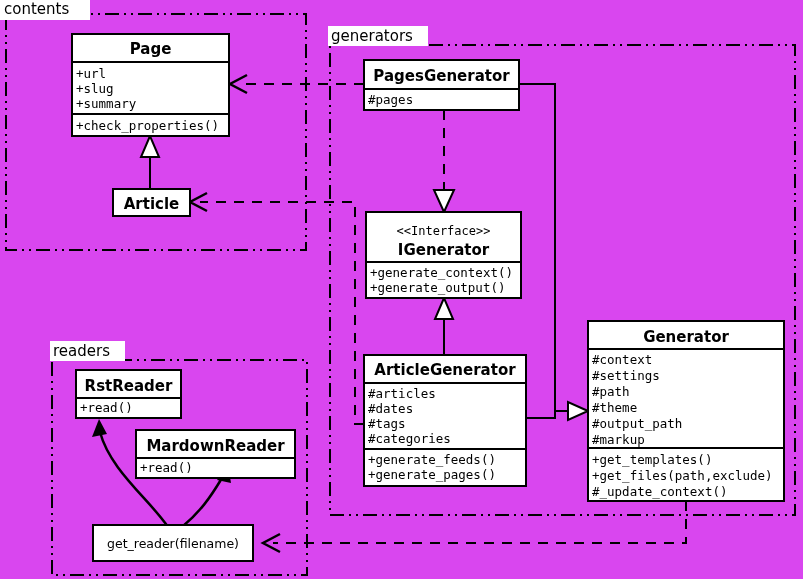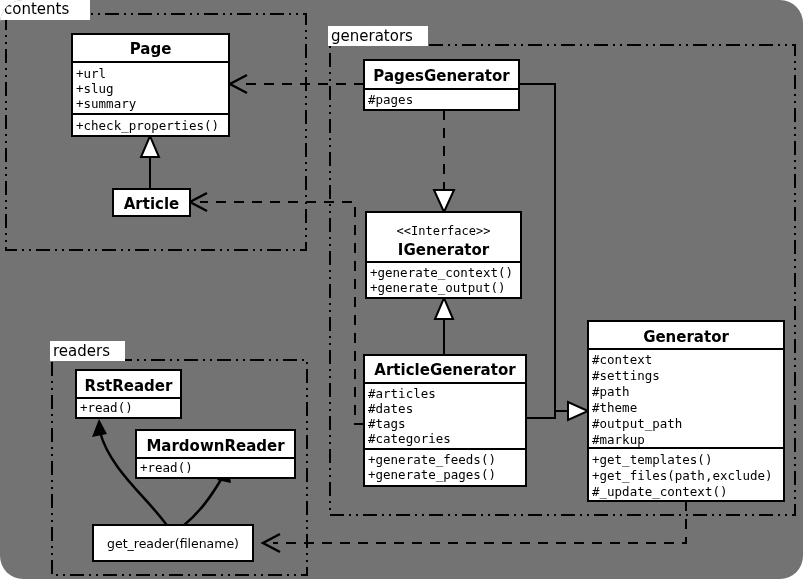--- a/index.html
+++ b/index.html
@@ -4,24 +4,23 @@
 <style>
   html, body {
     margin: 0;
     padding: 0;
     background: #ffffff;
   }
   #diagram-root {
     position: relative;
     width: 803px;
     height: 579px;
-    background: #737373;
+    background: #d946ef;
     font-family: "DejaVu Sans", sans-serif;
     overflow: hidden;
-    border-radius: 23px;
   }
   svg#uml-canvas {
     display: block;
     width: 803px;
     height: 579px;
   }
   .pkg-border {
     fill: none;
     stroke: #000000;
     stroke-width: 2;

